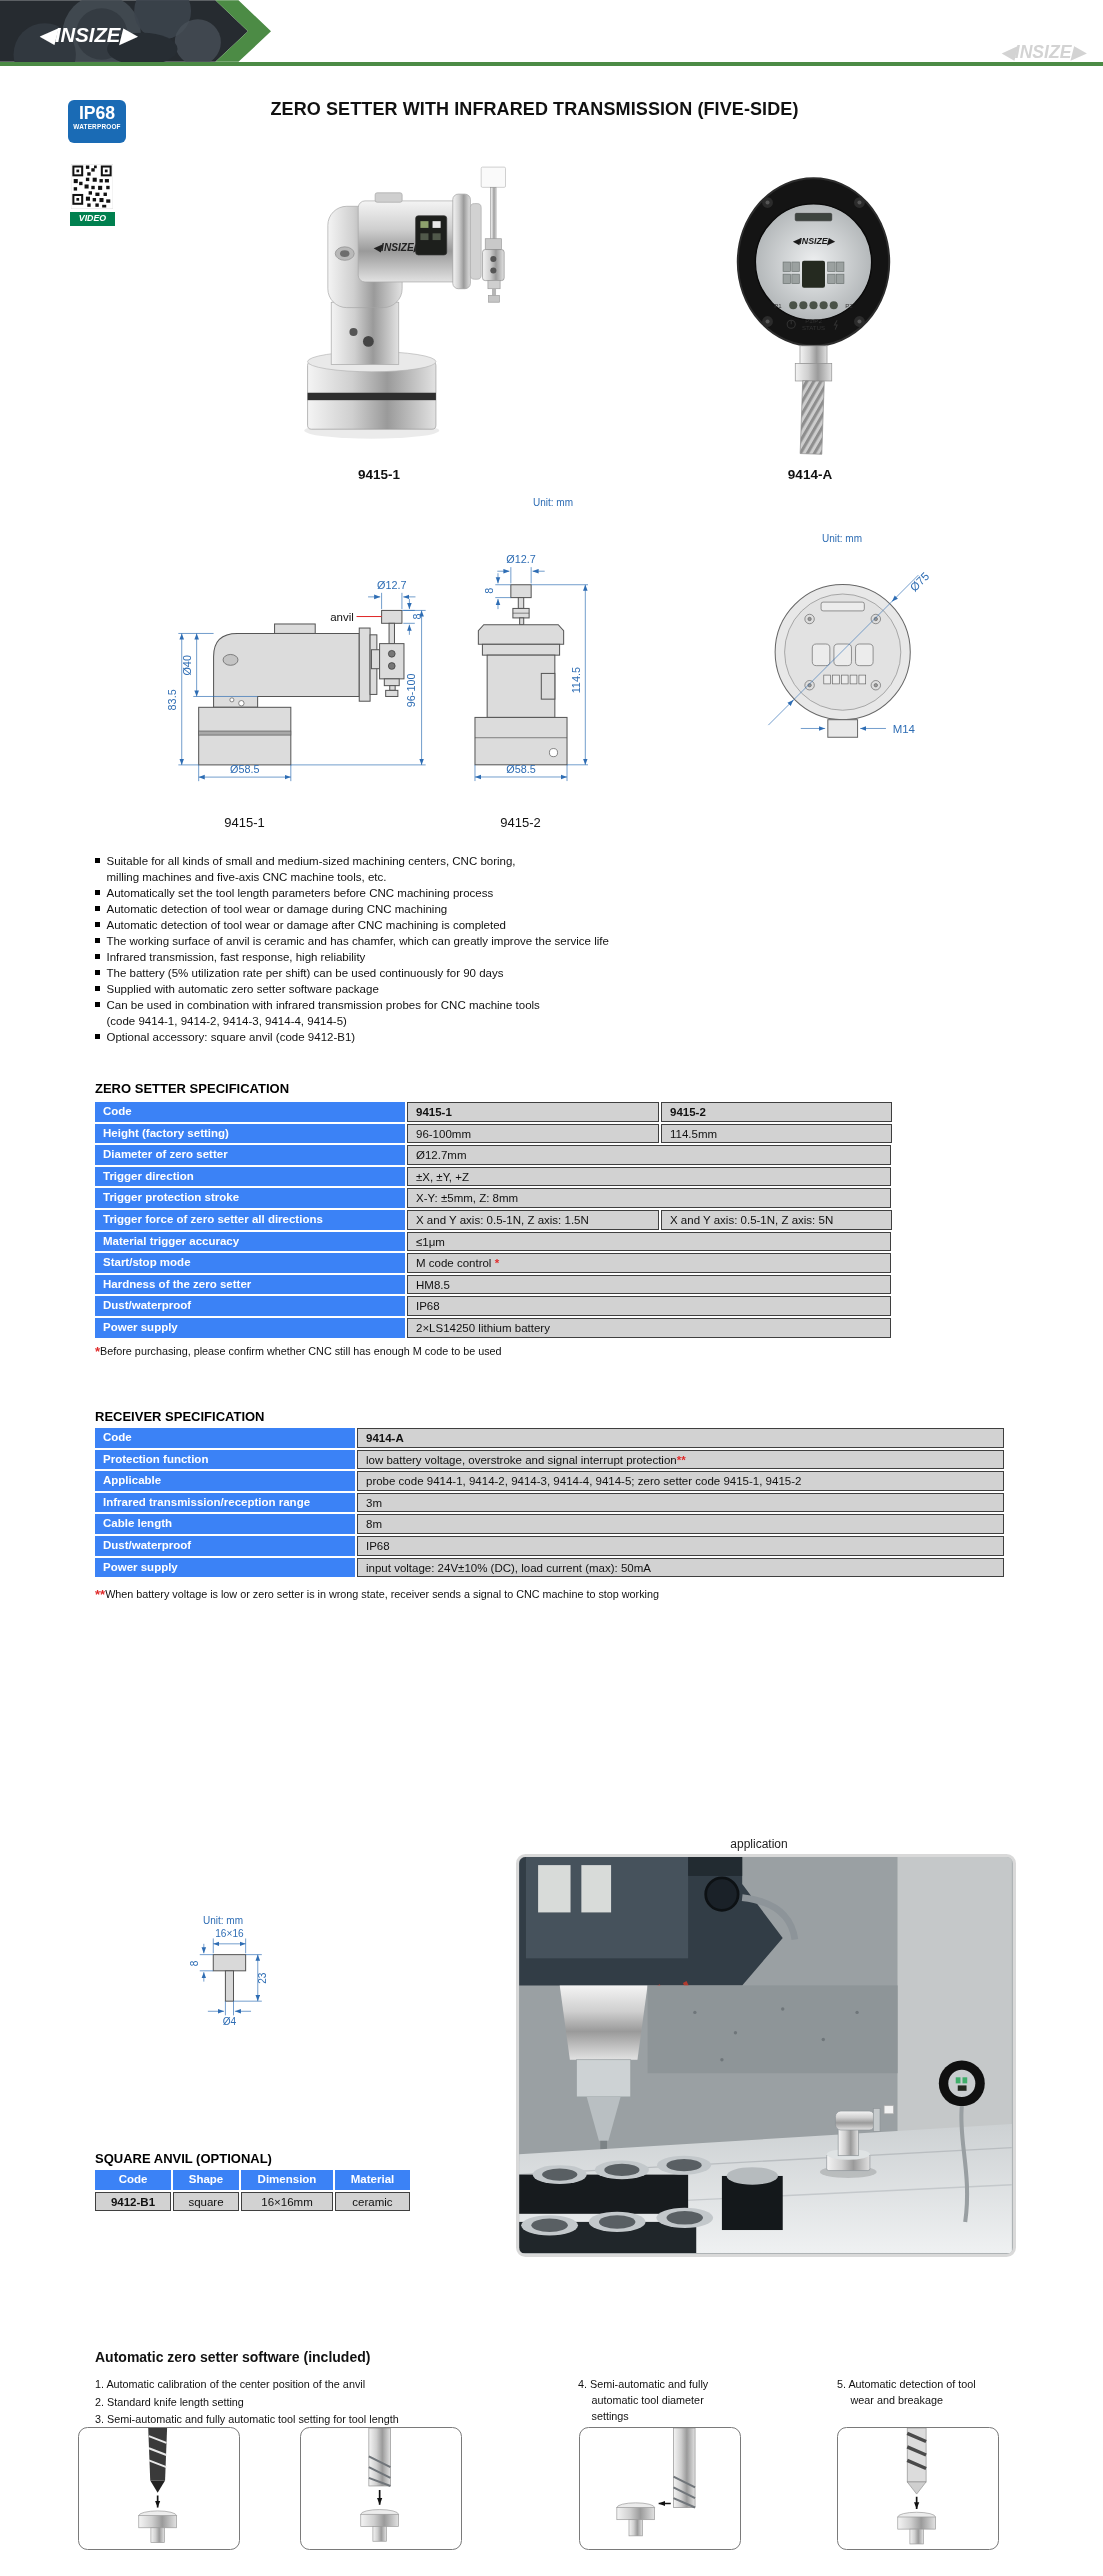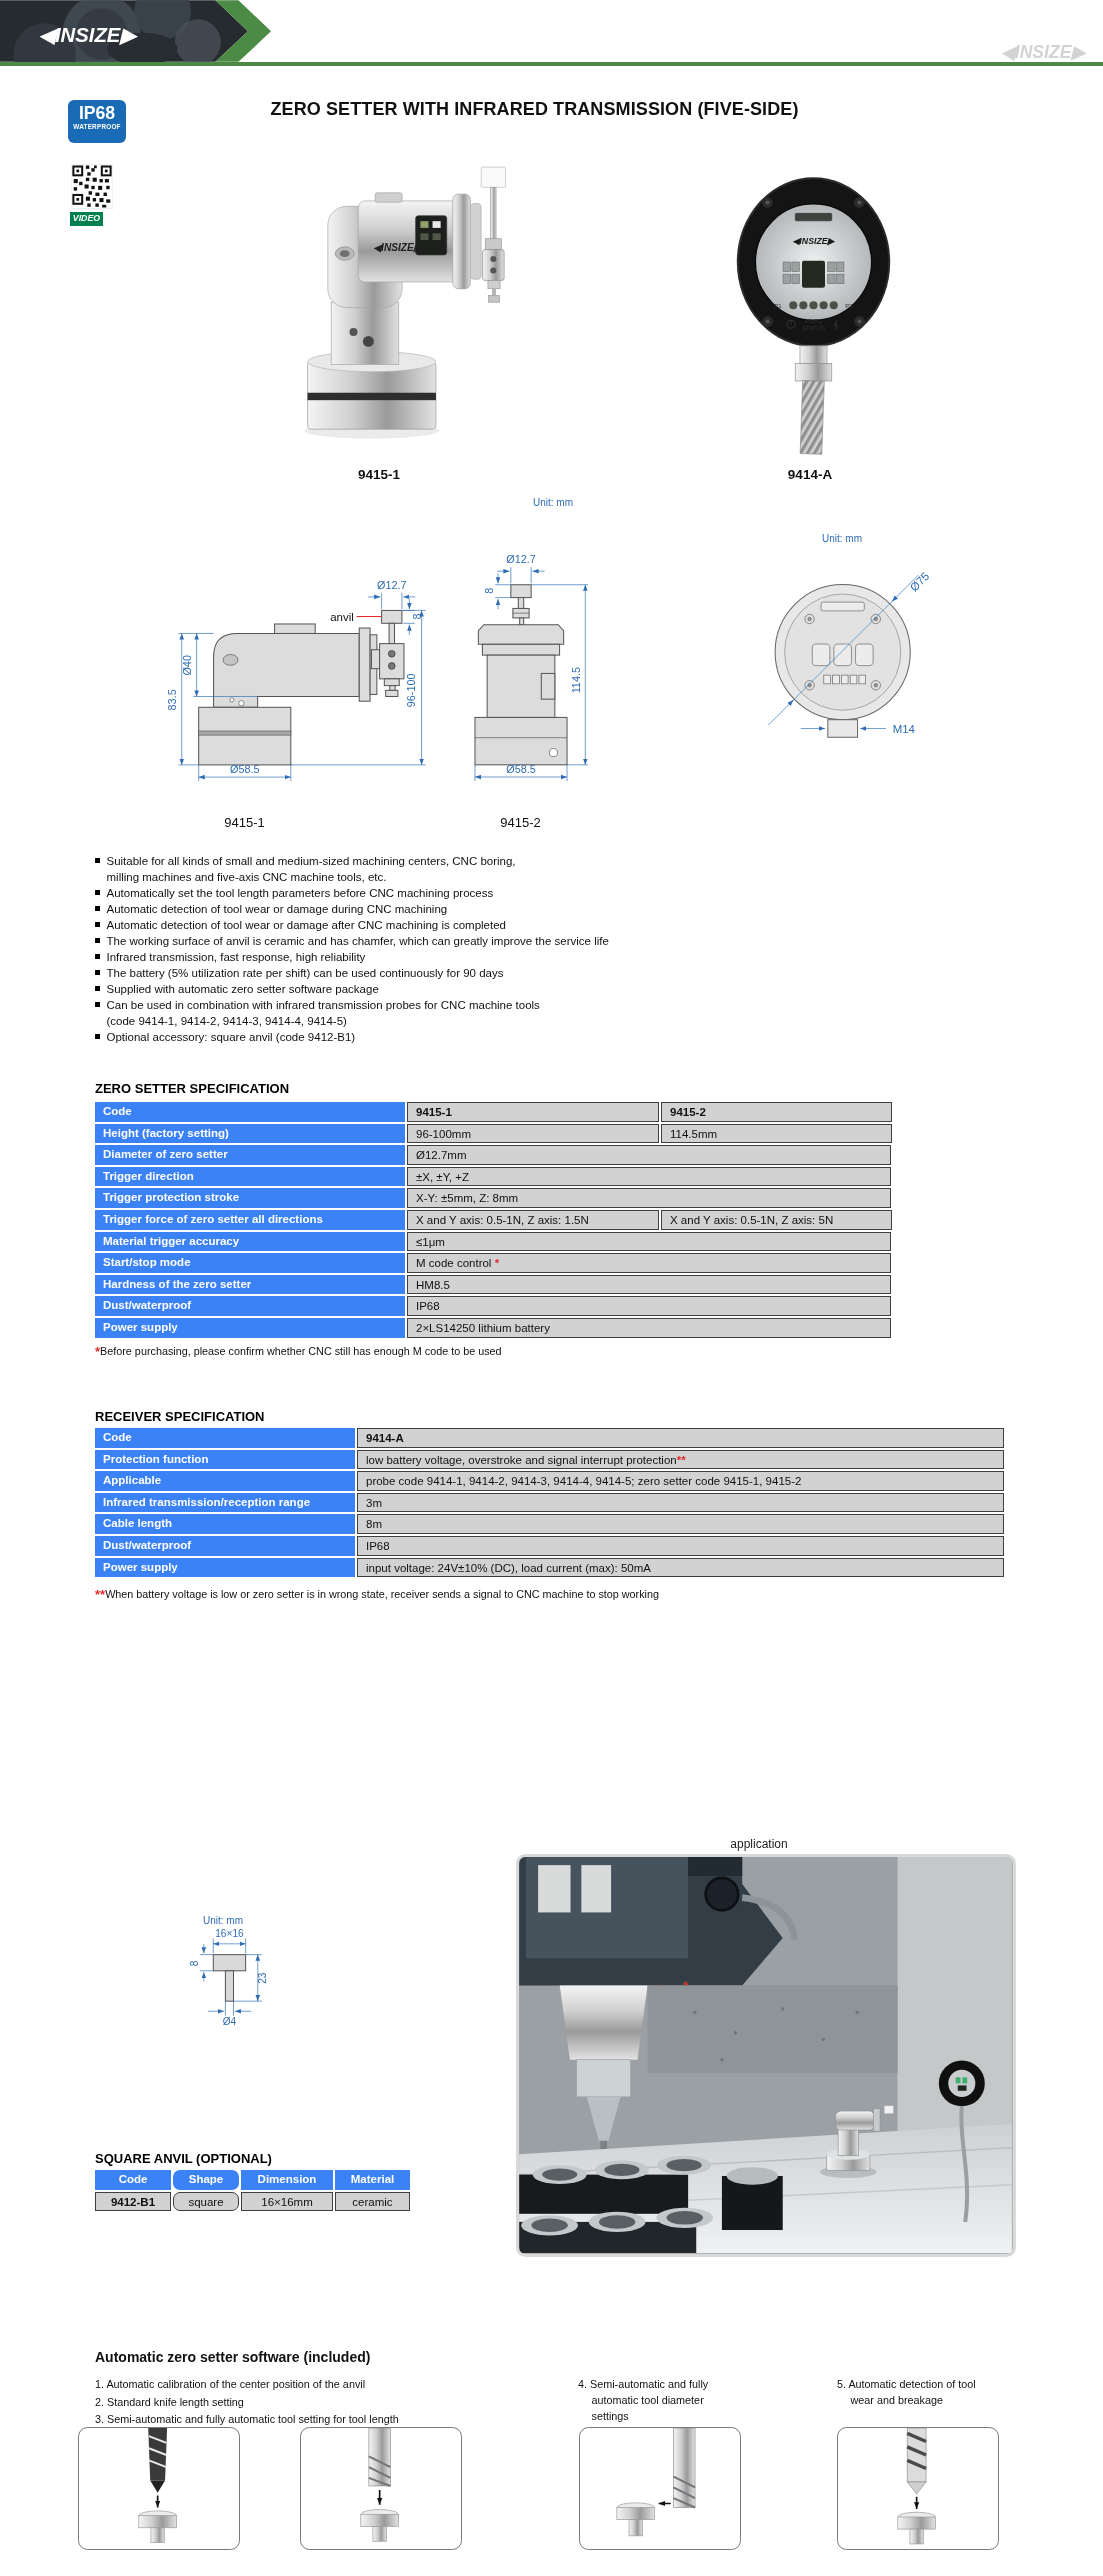--- a/index.html
+++ b/index.html
@@ -8,21 +8,21 @@
   .abs{position:absolute;}
   svg text{font-family:"Liberation Sans",sans-serif;}
   
   #green-line{left:0;top:62px;width:1104px;height:4px;background:#4c8b45;}
   #watermark{right:47px;top:42px;font-size:17.6px;font-weight:bold;font-style:italic;color:#d3d3d3;}
   #main-title{left:95px;top:99px;width:879px;text-align:center;font-size:18px;font-weight:bold;letter-spacing:0.1px;}
   
   #ip-badge{left:68px;top:100px;width:58px;height:43px;background:#1a6bb5;border-radius:6px;color:#fff;text-align:center;}
   #ip-badge .big{font-size:17.6px;font-weight:bold;line-height:20px;margin-top:3.4px;}
   #ip-badge .small{font-size:6.4px;font-weight:bold;letter-spacing:0.2px;}
-  #video-badge{left:70px;top:212px;width:33px;height:13.5px;background:#00804f;color:#fff;
+  #video-badge{left:70px;top:212px;width:45px;height:13.5px;background:#00804f;color:#fff;
       font-size:8.8px;font-weight:bold;font-style:italic;text-align:center;line-height:13.5px;}
   
   .prod-label{font-size:13.5px;font-weight:bold;text-align:center;}
   .draw-label{font-size:13px;text-align:center;}
   .unit{font-size:10px;color:#2e6db4;}
   
   #features{left:95px;top:853px;width:866px;}
   .feat{display:flex;font-size:11.5px;line-height:16px;color:#111;}
   .feat .sq{flex:none;width:4.7px;height:4.7px;background:#000;margin:5.4px 6.8px 0 0;}
   .feat.cont{padding-left:11.5px;align-items:flex-end;}
@@ -41,21 +41,21 @@
   .zs .vspan{width:484px;}
   .rx .lab{width:260px;margin-right:2px;}
   .rx .v{width:647px;}
   .bold{font-weight:bold;}
   .mark{color:#e02b2b;font-weight:bold;}
   .fn{position:absolute;font-size:10.8px;color:#111;}
   .fn .mark{font-size:13px;vertical-align:-1.4px;}
   
   .sq-head .c, .sq-body .c{text-align:center;padding-left:0;}
   .sqt .c1{width:76px;margin-right:2px;}
-  .sqt .c2{width:66px;margin-right:2px;border-radius:7px;}
+  .sqt .c2{width:66px;margin-right:2px;}
   .sqt .c3{width:92px;margin-right:2px;}
   .sqt .c4{width:75px;}
   
   #app-label{left:715px;top:1837px;width:88px;text-align:center;font-size:12px;color:#222;}
   #app-frame{left:516px;top:1854px;width:500px;height:403px;border:3.4px solid #d9d9d9;border-radius:9.5px;
              box-sizing:border-box;overflow:hidden;background:#aeb3b5;}
   
   #sw-title{left:95px;top:2349px;font-size:14px;font-weight:bold;}
   .sw-item{font-size:10.8px;line-height:17.6px;color:#111;}
   .hang{padding-left:13.5px;text-indent:-13.5px;line-height:16px;}

